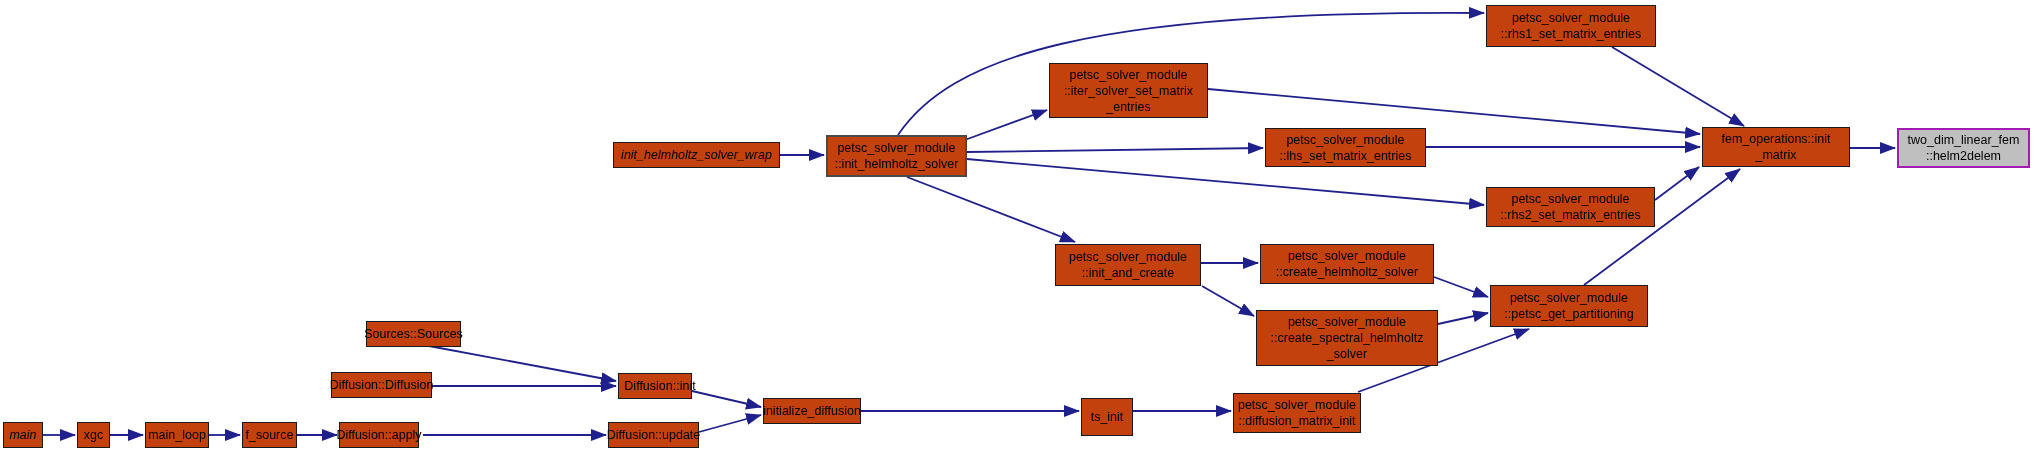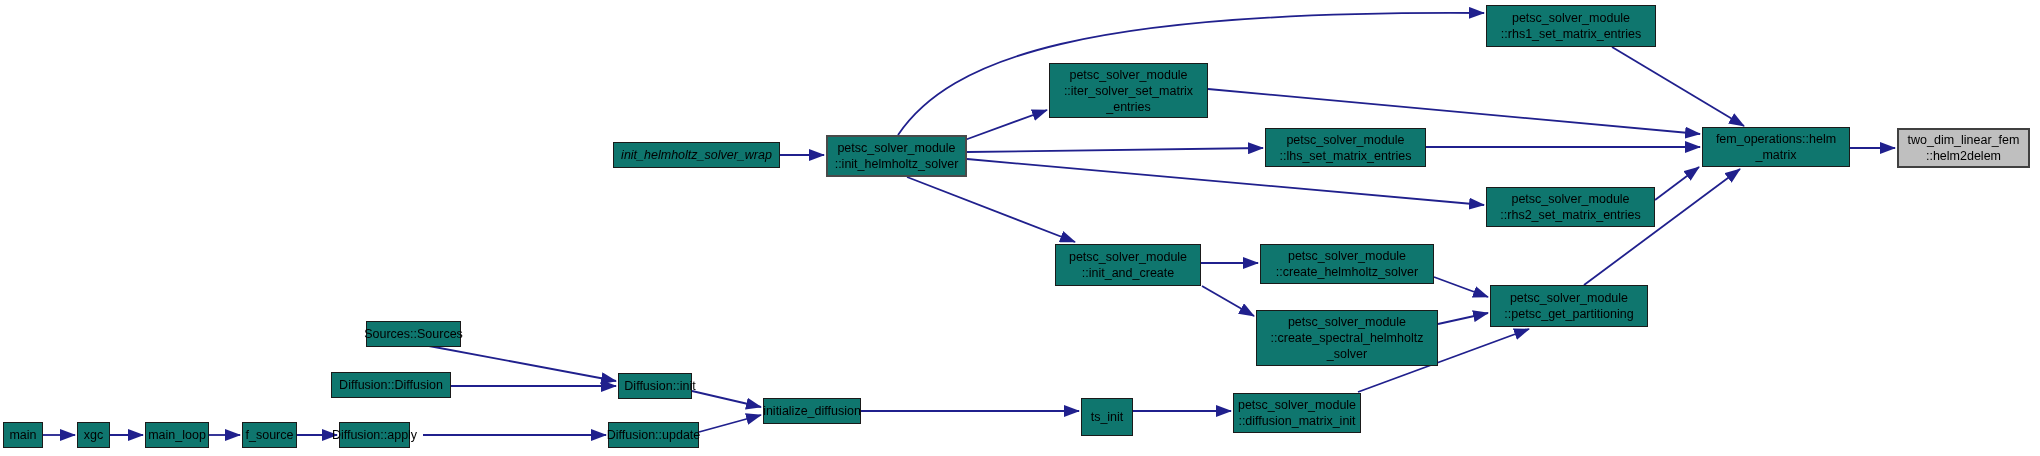--- a/index.html
+++ b/index.html
@@ -23,38 +23,38 @@
     height: 456px;
   }
   .edge {
     fill: none;
     stroke: #20208d;
     stroke-width: 1.8;
   }
   .node {
     position: absolute;
     box-sizing: border-box;
-    background: #0f766e;
+    background: #c2410c;
     border: 1.4px solid #1a1a1a;
     color: #000000;
     font-size: 12.5px;
     line-height: 16px;
     display: flex;
     align-items: center;
     justify-content: center;
     text-align: center;
     white-space: pre-line;
     cursor: pointer;
   }
   .node.emph {
     border: 2.4px solid #4a4a4a;
   }
   .node.current {
     background: #bfbfbf;
-    border: 2px solid #404040;
+    border: 2px solid #a21caf;
   }
 </style>
 </head>
 <body>
 
 <div id="graph">
   <svg id="edges-svg" width="2040" height="456" viewBox="0 0 2040 456" xmlns="http://www.w3.org/2000/svg">
     <defs>
       <marker id="arrowhead" markerWidth="16" markerHeight="12" refX="15" refY="6" orient="auto" markerUnits="userSpaceOnUse">
         <path d="M 0 0 L 16 6 L 0 12 Z" fill="#20208d"></path>
@@ -85,28 +85,28 @@
         <path d="M 1438 324 L 1488 313" class="edge" stroke="#20208d" marker-end="url(#arrowhead)"></path>
         <path d="M 1584 285 L 1740 169" class="edge" stroke="#20208d" marker-end="url(#arrowhead)"></path>
         <path d="M 1612 47 L 1744 126" class="edge" stroke="#20208d" marker-end="url(#arrowhead)"></path>
         <path d="M 1208 89 L 1700 134" class="edge" stroke="#20208d" marker-end="url(#arrowhead)"></path>
         <path d="M 1426 147 L 1700 147" class="edge" stroke="#20208d" marker-end="url(#arrowhead)"></path>
         <path d="M 1655 200 L 1699 167" class="edge" stroke="#20208d" marker-end="url(#arrowhead)"></path>
         <path d="M 1850 148 L 1895 148" class="edge" stroke="#20208d" marker-end="url(#arrowhead)"></path>
       </g>
   </svg>
   <div id="node-layer">
-      <div class="node normal" style="left: 3px; top: 422px; width: 40px; height: 26px;">main</div>
+      <div class="node normal" style="left: 3px; top: 422px; width: 40px; height: 26px; font-style: italic;">main</div>
       <div class="node normal" style="left: 77px; top: 422px; width: 33px; height: 26px; text-align: right;">xgc</div>
       <div class="node normal" style="left: 145px; top: 422px; width: 64px; height: 26px; text-align: center;">main_loop</div>
       <div class="node normal" style="left: 242px; top: 422px; width: 55px; height: 26px;">f_source</div>
-      <div class="node normal" style="left: 339px; top: 422px; width: 71px; height: 26px;">Diffusion::apply</div>
+      <div class="node normal" style="left: 339px; top: 422px; width: 80px; height: 26px;">Diffusion::apply</div>
       <div class="node normal" style="left: 608px; top: 422px; width: 91px; height: 26px;">Diffusion::update</div>
       <div class="node normal" style="left: 334px; top: 321px; width: 95px; height: 26px; margin-left: 32px;">Sources::Sources</div>
-      <div class="node normal" style="left: 331px; top: 372px; width: 120px; height: 26px; text-align: right;">Diffusion::Diffusion</div>
+      <div class="node normal" style="left: 331px; top: 372px; width: 101px; height: 26px; text-align: right;">Diffusion::Diffusion</div>
       <div class="node normal" style="left: 618px; top: 373px; width: 74px; height: 26px; padding-left: 10px;">Diffusion::init</div>
       <div class="node normal" style="left: 763px; top: 398px; width: 98px; height: 26px; text-align: center;">initialize_diffusion</div>
       <div class="node normal" style="left: 1081px; top: 398px; width: 52px; height: 38px;">ts_init</div>
       <div class="node normal" style="left: 1233px; top: 393px; width: 128px; height: 40px;">petsc_solver_module
 ::diffusion_matrix_init</div>
       <div class="node normal" style="left: 613px; top: 142px; width: 167px; height: 26px; font-style: italic;">init_helmholtz_solver_wrap</div>
       <div class="node emph" style="left: 826px; top: 135px; width: 141px; height: 42px;">petsc_solver_module
 ::init_helmholtz_solver</div>
       <div class="node normal" style="left: 1049px; top: 63px; width: 159px; height: 55px;">petsc_solver_module
 ::iter_solver_set_matrix
@@ -119,18 +119,18 @@
 ::rhs2_set_matrix_entries</div>
       <div class="node normal" style="left: 1055px; top: 244px; width: 146px; height: 42px;">petsc_solver_module
 ::init_and_create</div>
       <div class="node normal" style="left: 1260px; top: 244px; width: 174px; height: 40px;">petsc_solver_module
 ::create_helmholtz_solver</div>
       <div class="node normal" style="left: 1256px; top: 310px; width: 182px; height: 56px;">petsc_solver_module
 ::create_spectral_helmholtz
 _solver</div>
       <div class="node normal" style="left: 1490px; top: 285px; width: 158px; height: 42px;">petsc_solver_module
 ::petsc_get_partitioning</div>
-      <div class="node normal" style="left: 1702px; top: 127px; width: 148px; height: 40px;">fem_operations::helm
+      <div class="node normal" style="left: 1702px; top: 127px; width: 148px; height: 40px;">fem_operations::init
 _matrix</div>
       <div class="node current" style="left: 1897px; top: 128px; width: 133px; height: 40px;">two_dim_linear_fem
 ::helm2delem</div>
     </div>
 </div>
 
 </body></html>

